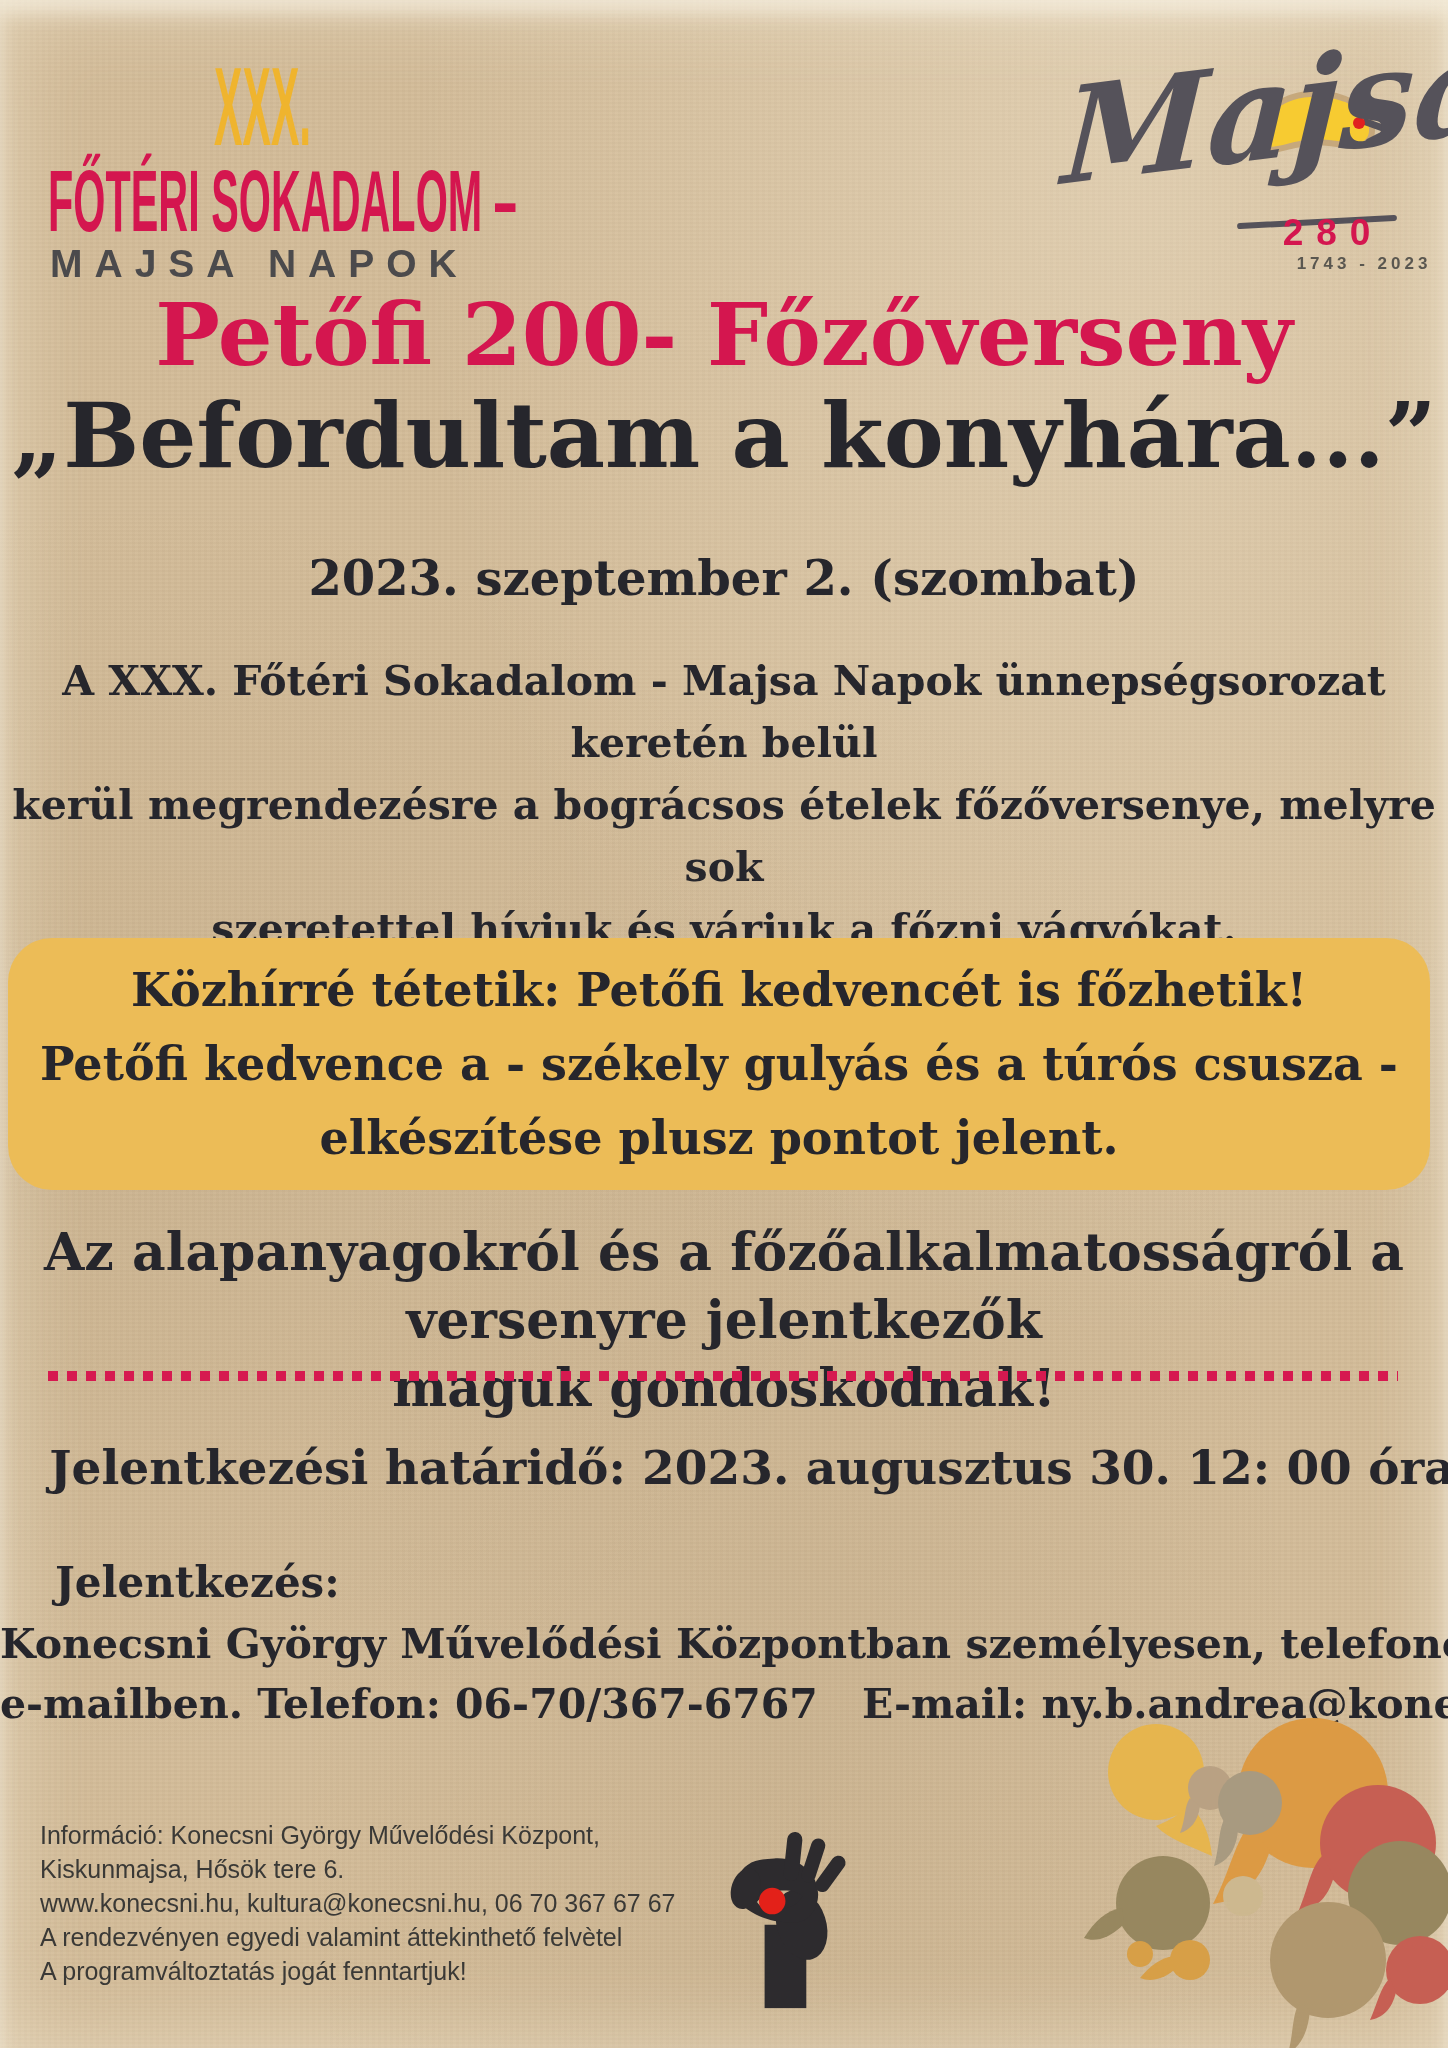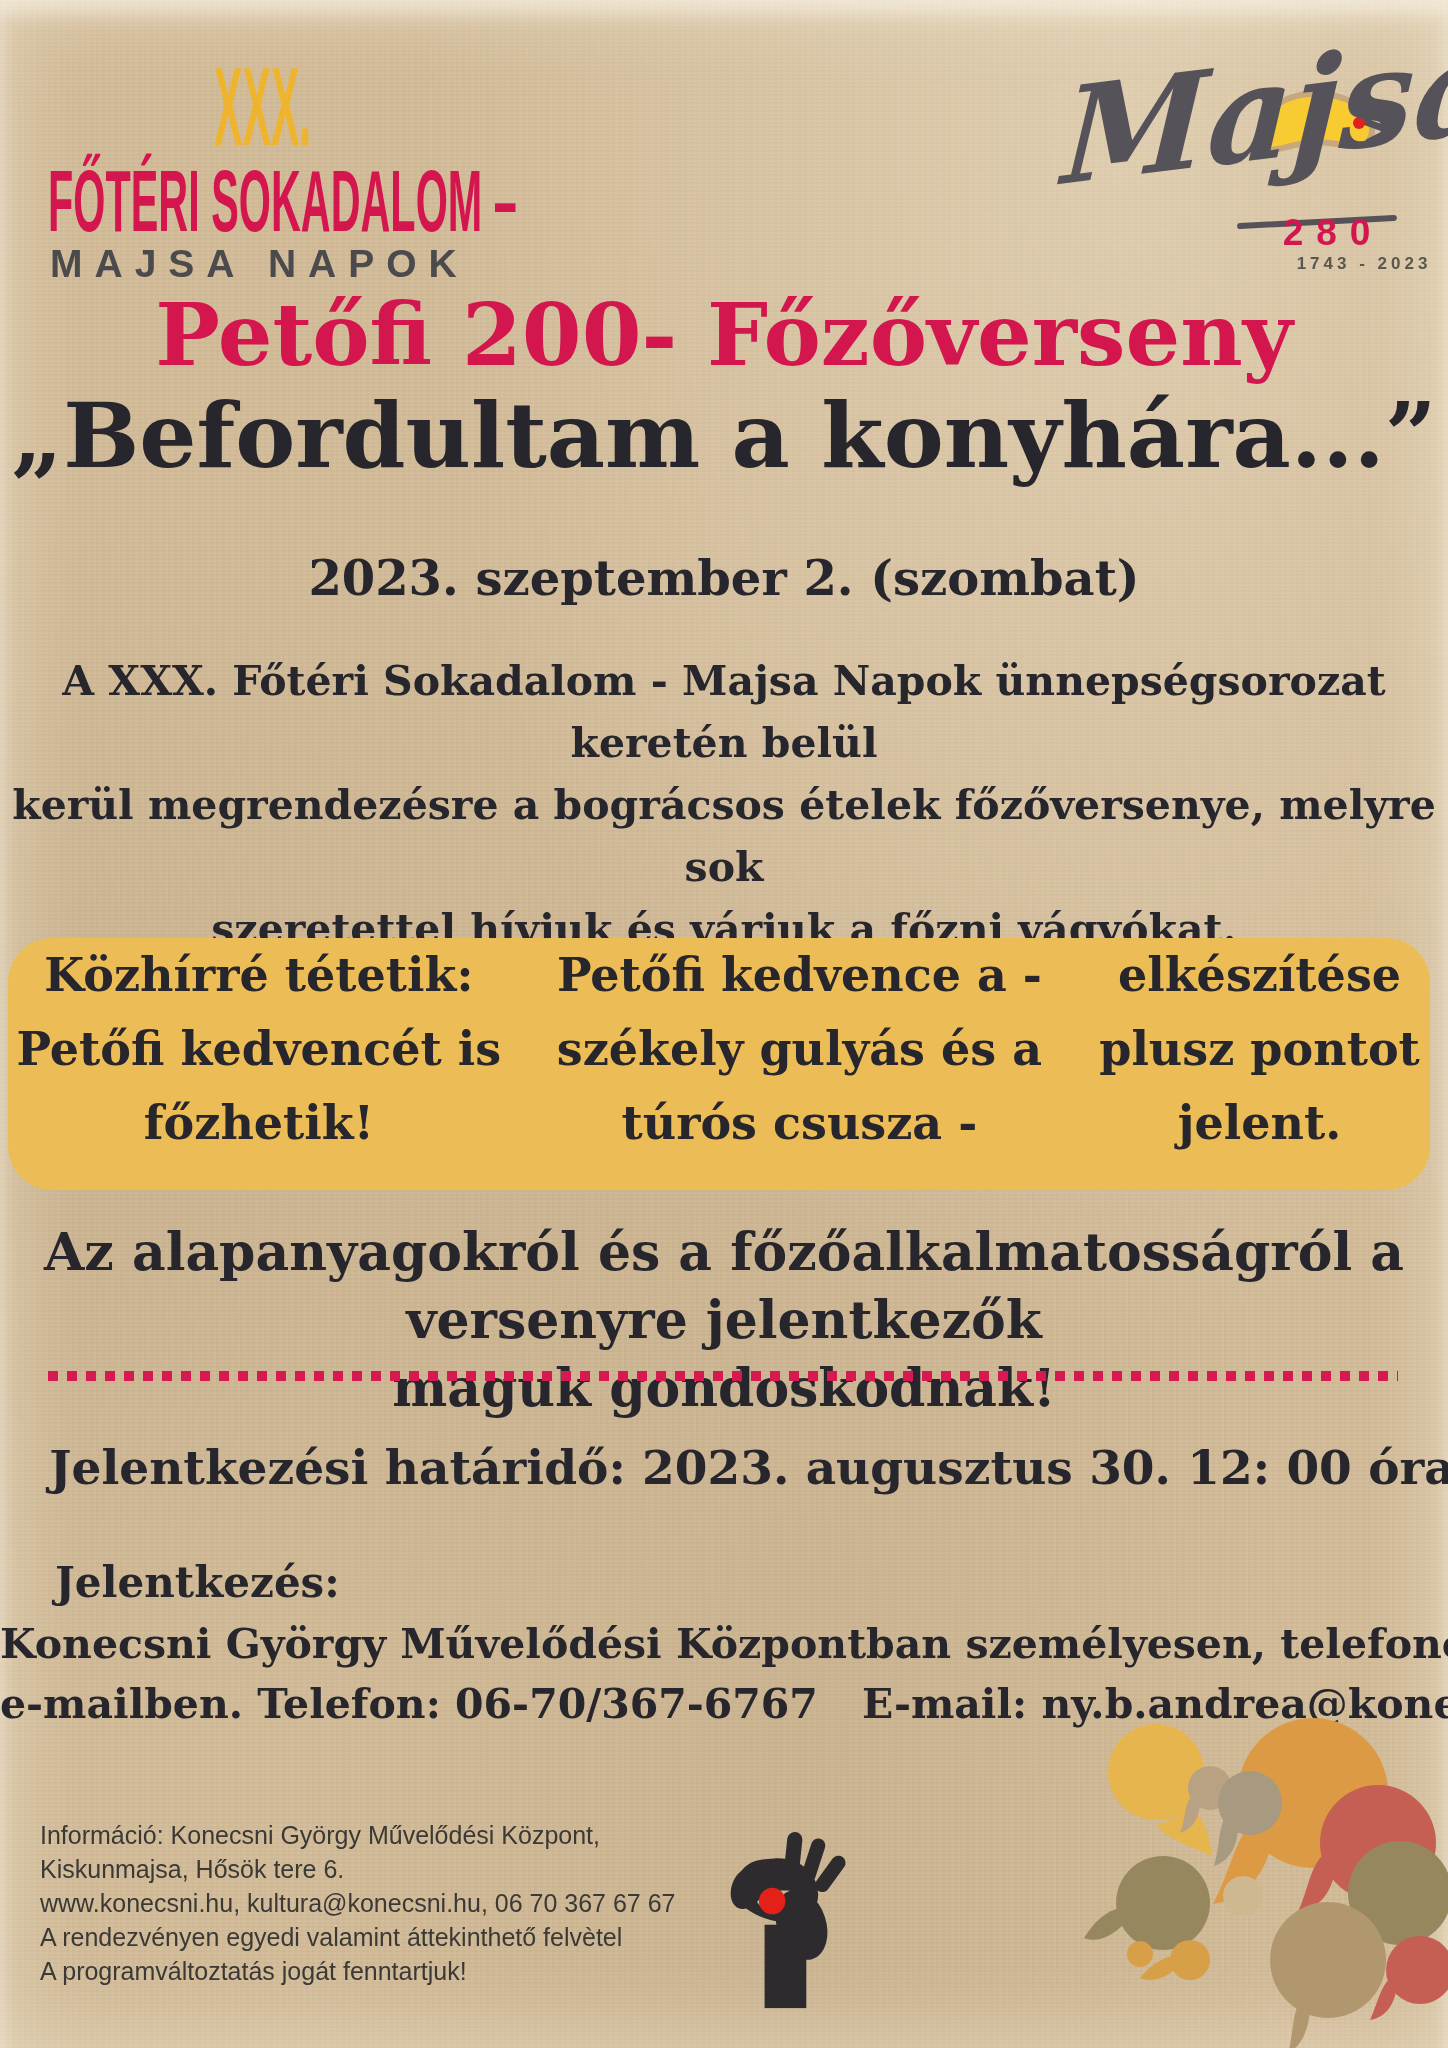--- a/index.html
+++ b/index.html
@@ -42,21 +42,21 @@
 
   .title{top:292px;font-weight:bold;font-size:86px;line-height:1;color:#d4164f;}
   .subtitle{top:390px;font-weight:bold;font-size:90px;line-height:1;color:#26262c;}
 
   .dateline{top:518px;font-weight:bold;font-size:48px;line-height:1;color:#26262c;margin-top:36px;}
   .timeline{top:586px;font-weight:bold;font-size:48px;line-height:1;color:#26262c;}
 
   .intro{top:650px;font-weight:bold;font-size:41px;line-height:62px;color:#26262c;}
 
   .highlight-box{top:938px;left:8px;width:1422px;height:252px;background:#ecbc57;border-radius:44px;
-      display:flex;justify-content:center;}
+      display:flex;flex-direction:column;justify-content:center;}
   .highlight-box .hline{font-weight:bold;font-size:46px;line-height:74px;color:#26262c;text-align:center;}
 
   .notes{top:1218px;font-weight:bold;font-size:52px;line-height:68px;color:#26262c;}
 
   .dotted{top:1371px;left:48px;width:1350px;height:10px;
       background:repeating-linear-gradient(to right,#d61950 0 10px,transparent 10px 19px);}
 
   .deadline{top:1440px;font-weight:bold;font-size:47px;line-height:56px;color:#26262c;padding-left:28px;}
 
   .apply-label{top:1560px;left:55px;font-weight:bold;font-size:42px;line-height:1.1;color:#26262c;}

